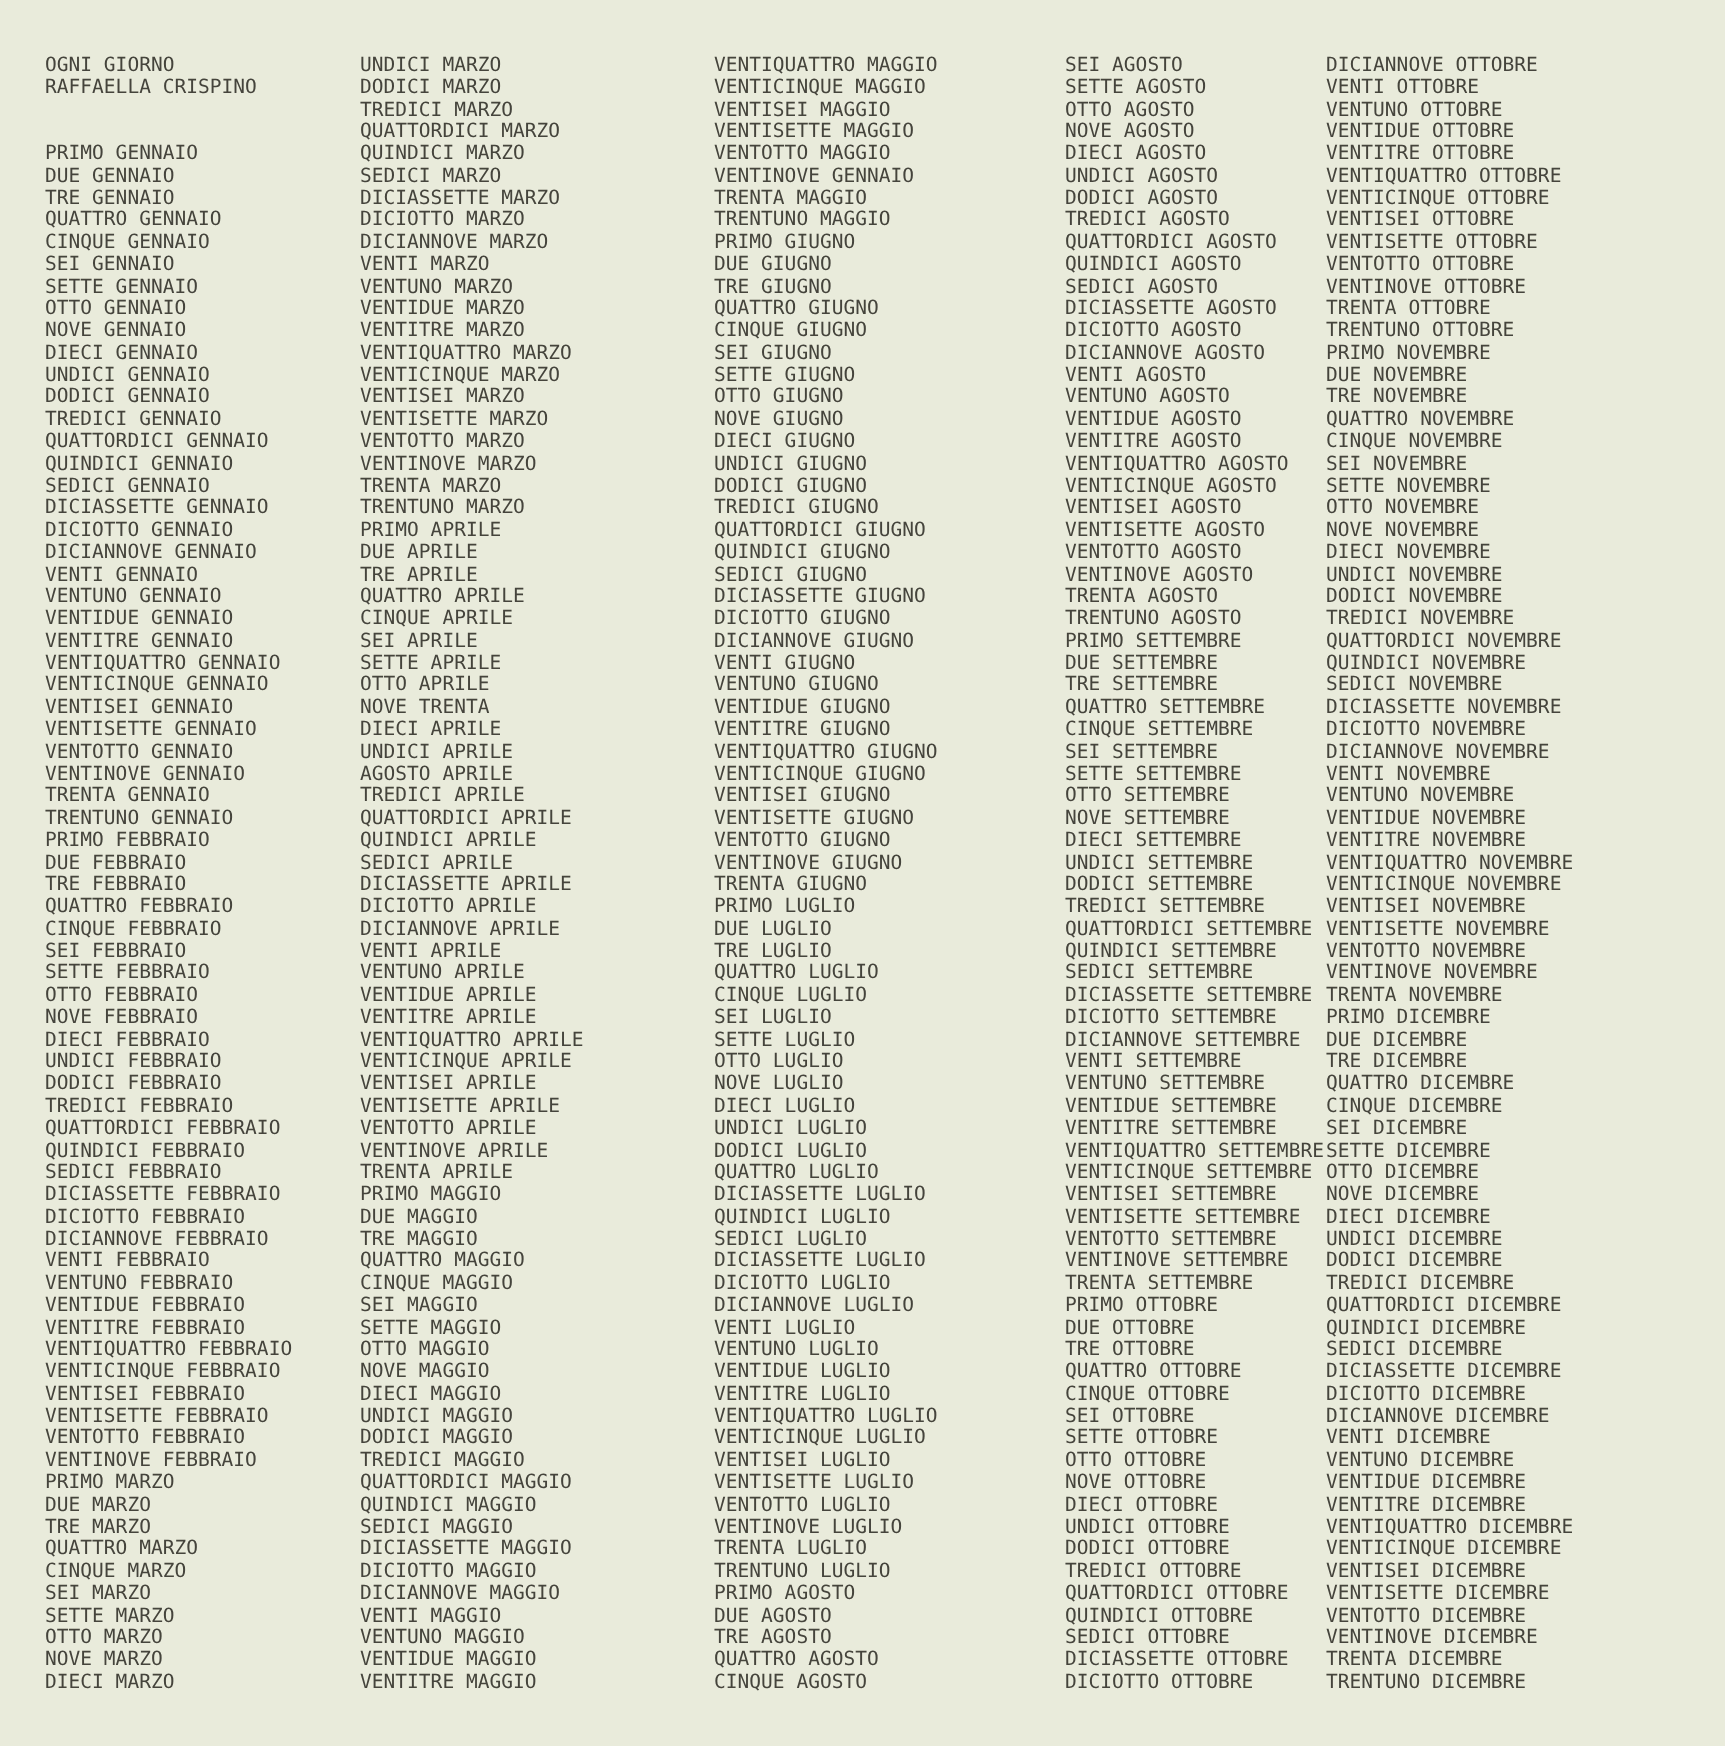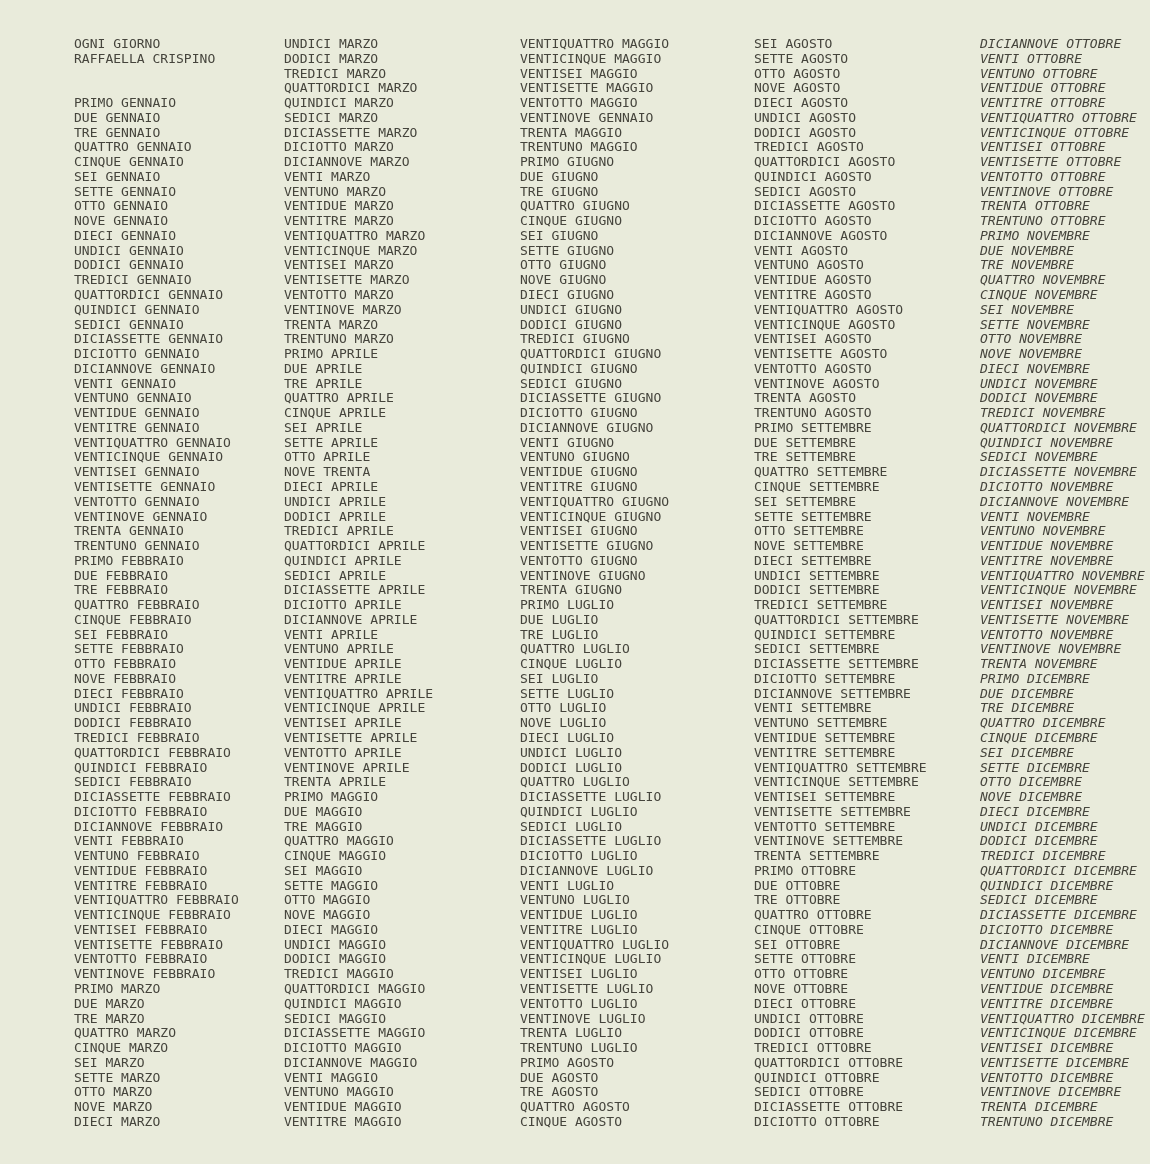--- a/index.html
+++ b/index.html
@@ -9,32 +9,31 @@
     overflow: hidden;
     position: relative;
   }
   .sheet {
     position: absolute;
     inset: 0;
     font-family: "DejaVu Sans Mono", "Liberation Mono", monospace;
     font-size: 13px;
     line-height: 14.78px;
     letter-spacing: 0.02px;
-    margin-left: 44px;
   }
   .column {
     position: absolute;
     top: 37px;
     white-space: nowrap;
   }
   .col-0 { left: 30px; }
   .col-1 { left: 240px; }
   .col-2 { left: 476px; }
   .col-3 { left: 710px; }
-  .col-4 { left: 936px; font-style: italic; }
+  .col-4 { left: 884px; }
   .line { height: 14.78px; }
 </style>
 </head>
 <body style="background: rgb(233, 235, 219);">
 
 <div class="sheet" style="color: rgb(69, 68, 60);">
 
   <div class="column col-0">
     <div class="line">OGNI GIORNO</div>
     <div class="line">RAFFAELLA CRISPINO</div>
@@ -141,21 +140,21 @@
         <div class="line">DUE APRILE</div>
         <div class="line">TRE APRILE</div>
         <div class="line">QUATTRO APRILE</div>
         <div class="line">CINQUE APRILE</div>
         <div class="line">SEI APRILE</div>
         <div class="line">SETTE APRILE</div>
         <div class="line">OTTO APRILE</div>
         <div class="line">NOVE TRENTA</div>
         <div class="line">DIECI APRILE</div>
         <div class="line">UNDICI APRILE</div>
-        <div class="line">DODICI APRILE</div>
+        <div class="line">AGOSTO APRILE</div>
         <div class="line">TREDICI APRILE</div>
         <div class="line">QUATTORDICI APRILE</div>
         <div class="line">QUINDICI APRILE</div>
         <div class="line">SEDICI APRILE</div>
         <div class="line">DICIASSETTE APRILE</div>
         <div class="line">DICIOTTO APRILE</div>
         <div class="line">DICIANNOVE APRILE</div>
         <div class="line">VENTI APRILE</div>
         <div class="line">VENTUNO APRILE</div>
         <div class="line">VENTIDUE APRILE</div>

